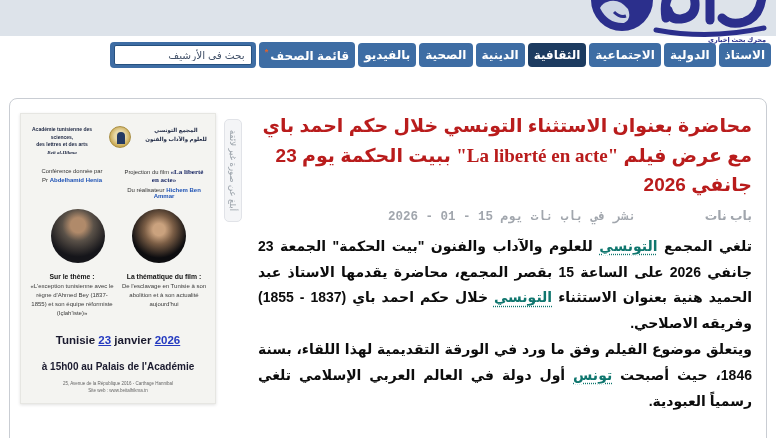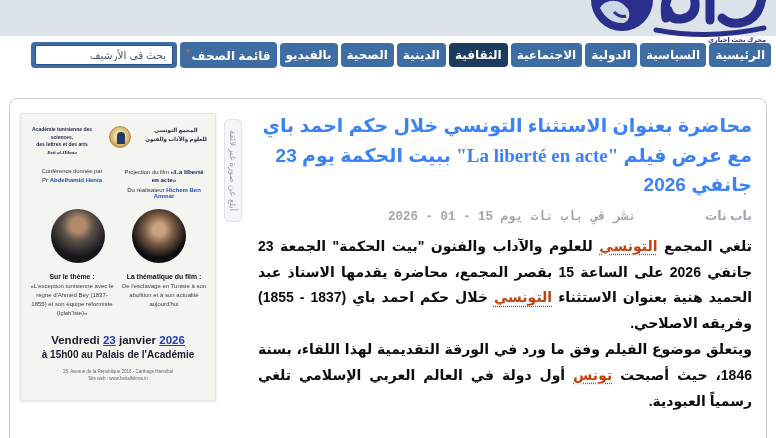--- a/index.html
+++ b/index.html
@@ -26,30 +26,30 @@
   .search-input { width:138px; height:20px; border:1px solid #27517f; border-radius:2px;
     font-size:10.5px; padding:2px 6px; direction:rtl; color:#223;
     font-family:"Liberation Sans","DejaVu Sans",sans-serif; }
   .search-input::placeholder { color:#44536a; }
 
   
   .article-box { direction:rtl; display:flex; gap:6px; margin:24px 9px 0 9px;
     border:1px solid #c9cdd3; border-radius:8px; background:#fff;
     padding:10px 14px 20px 10px; min-height:400px; }
   .text-col { flex:1; min-width:0; padding-top:2px; }
-  .title { font-size:19px; font-weight:bold; color:#3b82f6; line-height:1.55;
+  .title { font-size:19px; font-weight:bold; color:#b91c1c; line-height:1.55;
     text-align:right; margin-bottom:8px; }
   .latin-serif { font-family:"Liberation Serif","DejaVu Serif",serif;
     direction:ltr; unicode-bidi:isolate; }
   .byline { display:flex; justify-content:space-between; direction:rtl;
     color:#a1a6ad; font-size:12.5px; font-weight:bold; margin:4px 0 10px 0; }
   .byline .published { padding-left:130px;font-family:Liberation Mono, monospace; }
   .body-text p { font-size:14px; font-weight:bold; color:#0c0c0c; line-height:1.85;
     text-align:justify; text-align-last:right; margin:0; }
-  .lnk { color:#c2410c; text-decoration:underline dotted; text-underline-offset:3px; cursor:pointer; }
+  .lnk { color:#0f766e; text-decoration:underline dotted; text-underline-offset:3px; cursor:pointer; }
 
   
   .side-col { width:232px; flex:0 0 232px; direction:ltr; display:flex; gap:8px;
     align-items:flex-start; padding-top:4px; }
   .report-tab { writing-mode:vertical-rl; text-orientation:mixed; font-size:8.5px;
     color:#98a0a8; background:#f4f5f7; border:1px solid #e1e3e8; border-radius:5px;
     padding:10px 3px; margin-top:6px; cursor:pointer; white-space:nowrap; }
   .poster { width:196px; background:#f4f4f1; border:1px solid #e6e6e2;
     box-shadow:0 1px 3px rgba(0,0,0,.12); padding:12px 8px 10px 8px; min-height:288px;
     font-family:"Liberation Sans","DejaVu Sans",sans-serif; }
@@ -73,21 +73,21 @@
   .p-name .blue { color:#1f53b5; font-weight:bold; }
   .p-photos { display:flex; justify-content:space-around; margin-top:10px; padding:0 8px; }
   .photo { width:54px; height:54px; border-radius:50%; }
   .photo-a { background:radial-gradient(circle at 50% 30%, #b08a6a 0 16%, #5a5148 34%, #15151a 68%); }
   .photo-b { background:radial-gradient(circle at 50% 38%, #caa27e 0 14%, #7a5d45 34%, #0d0d10 66%); }
   .p-themes { margin-top:10px; }
   .p-theme-label { font-size:6.8px; font-weight:bold; color:#111; }
   .p-theme-text { font-size:6px; color:#3a3a3a; line-height:1.5; margin-top:2px; }
   .p-date { text-align:center; margin-top:16px; font-size:11.5px; font-weight:bold; color:#1a1a2e; }
   .p-date .blue-big { color:#2339c0;text-decoration:underline; }
-  .p-venue { text-align:center; font-size:10px; font-weight:bold; color:#1a1a2e; margin-top:3px; }
+  .p-venue { text-align:center; font-size:10px; font-weight:bold; color:#1a1a2e; margin-top:15px; }
   .p-addr { text-align:center; font-size:4.5px; color:#666; margin-top:9px; }
   .p-web { text-align:center; font-size:4.5px; color:#666; margin-top:2px; }
 </style>
 </head>
 <body>
 
 <div class="page">
 
   <header class="topbar">
     <div class="logo">
@@ -100,22 +100,21 @@
           <path d="M126,2 L126,44"></path>
           <path d="M138,42 Q146,50 160,46 Q176,41 178,20"></path>
         </g>
         <path d="M72,54 Q125,64 180,52" stroke="#2b2f8c" stroke-width="5" fill="none" stroke-linecap="round"></path>
       </svg>
       <div class="tagline">محرك بحث إخباري</div>
     </div>
   </header>
 
   <nav class="navbar">
-    <a class="tab">الرئيسية</a>
-    <a class="tab">السياسية</a>
+    <a class="tab">الاستاذ</a>
     <a class="tab">الدولية</a>
     <a class="tab">الاجتماعية</a>
     <a class="tab active">الثقافية</a>
     <a class="tab">الدينية</a>
     <a class="tab">الصحية</a>
     <a class="tab">بالفيديو</a>
     <a class="tab">
       <span>قائمة الصحف</span><span class="marker">*</span>
     </a>
     <div class="search-group">
@@ -172,21 +171,21 @@
         <div class="p-cols p-themes">
           <div class="p-col">
             <div class="p-theme-label">Sur le thème :</div>
             <div class="p-theme-text">«L'exception tunisienne avec le règne d'Ahmed Bey (1837-1855) et son équipe réformiste (Içlah'iste)»</div>
           </div>
           <div class="p-col">
             <div class="p-theme-label">La thématique du film :</div>
             <div class="p-theme-text">De l'esclavage en Tunisie à son abolition et à son actualité aujourd'hui</div>
           </div>
         </div>
-        <div class="p-date"><span>Vendredi</span> <span class="blue-big">23</span> <span>janvier</span> <span class="blue-big">2026</span></div>
+        <div class="p-date"><span>Tunisie</span> <span class="blue-big">23</span> <span>janvier</span> <span class="blue-big">2026</span></div>
         <div class="p-venue">à 15h00 au Palais de l'Académie</div>
         <div class="p-addr">25, Avenue de la République 2016 - Carthage Hannibal</div>
         <div class="p-web">Site web : www.beitalhikma.tn</div>
       </div>
       <div class="report-tab">أبلغ عن صورة غير لائقة</div>
     </aside>
 
   </main>
 </div>
 

